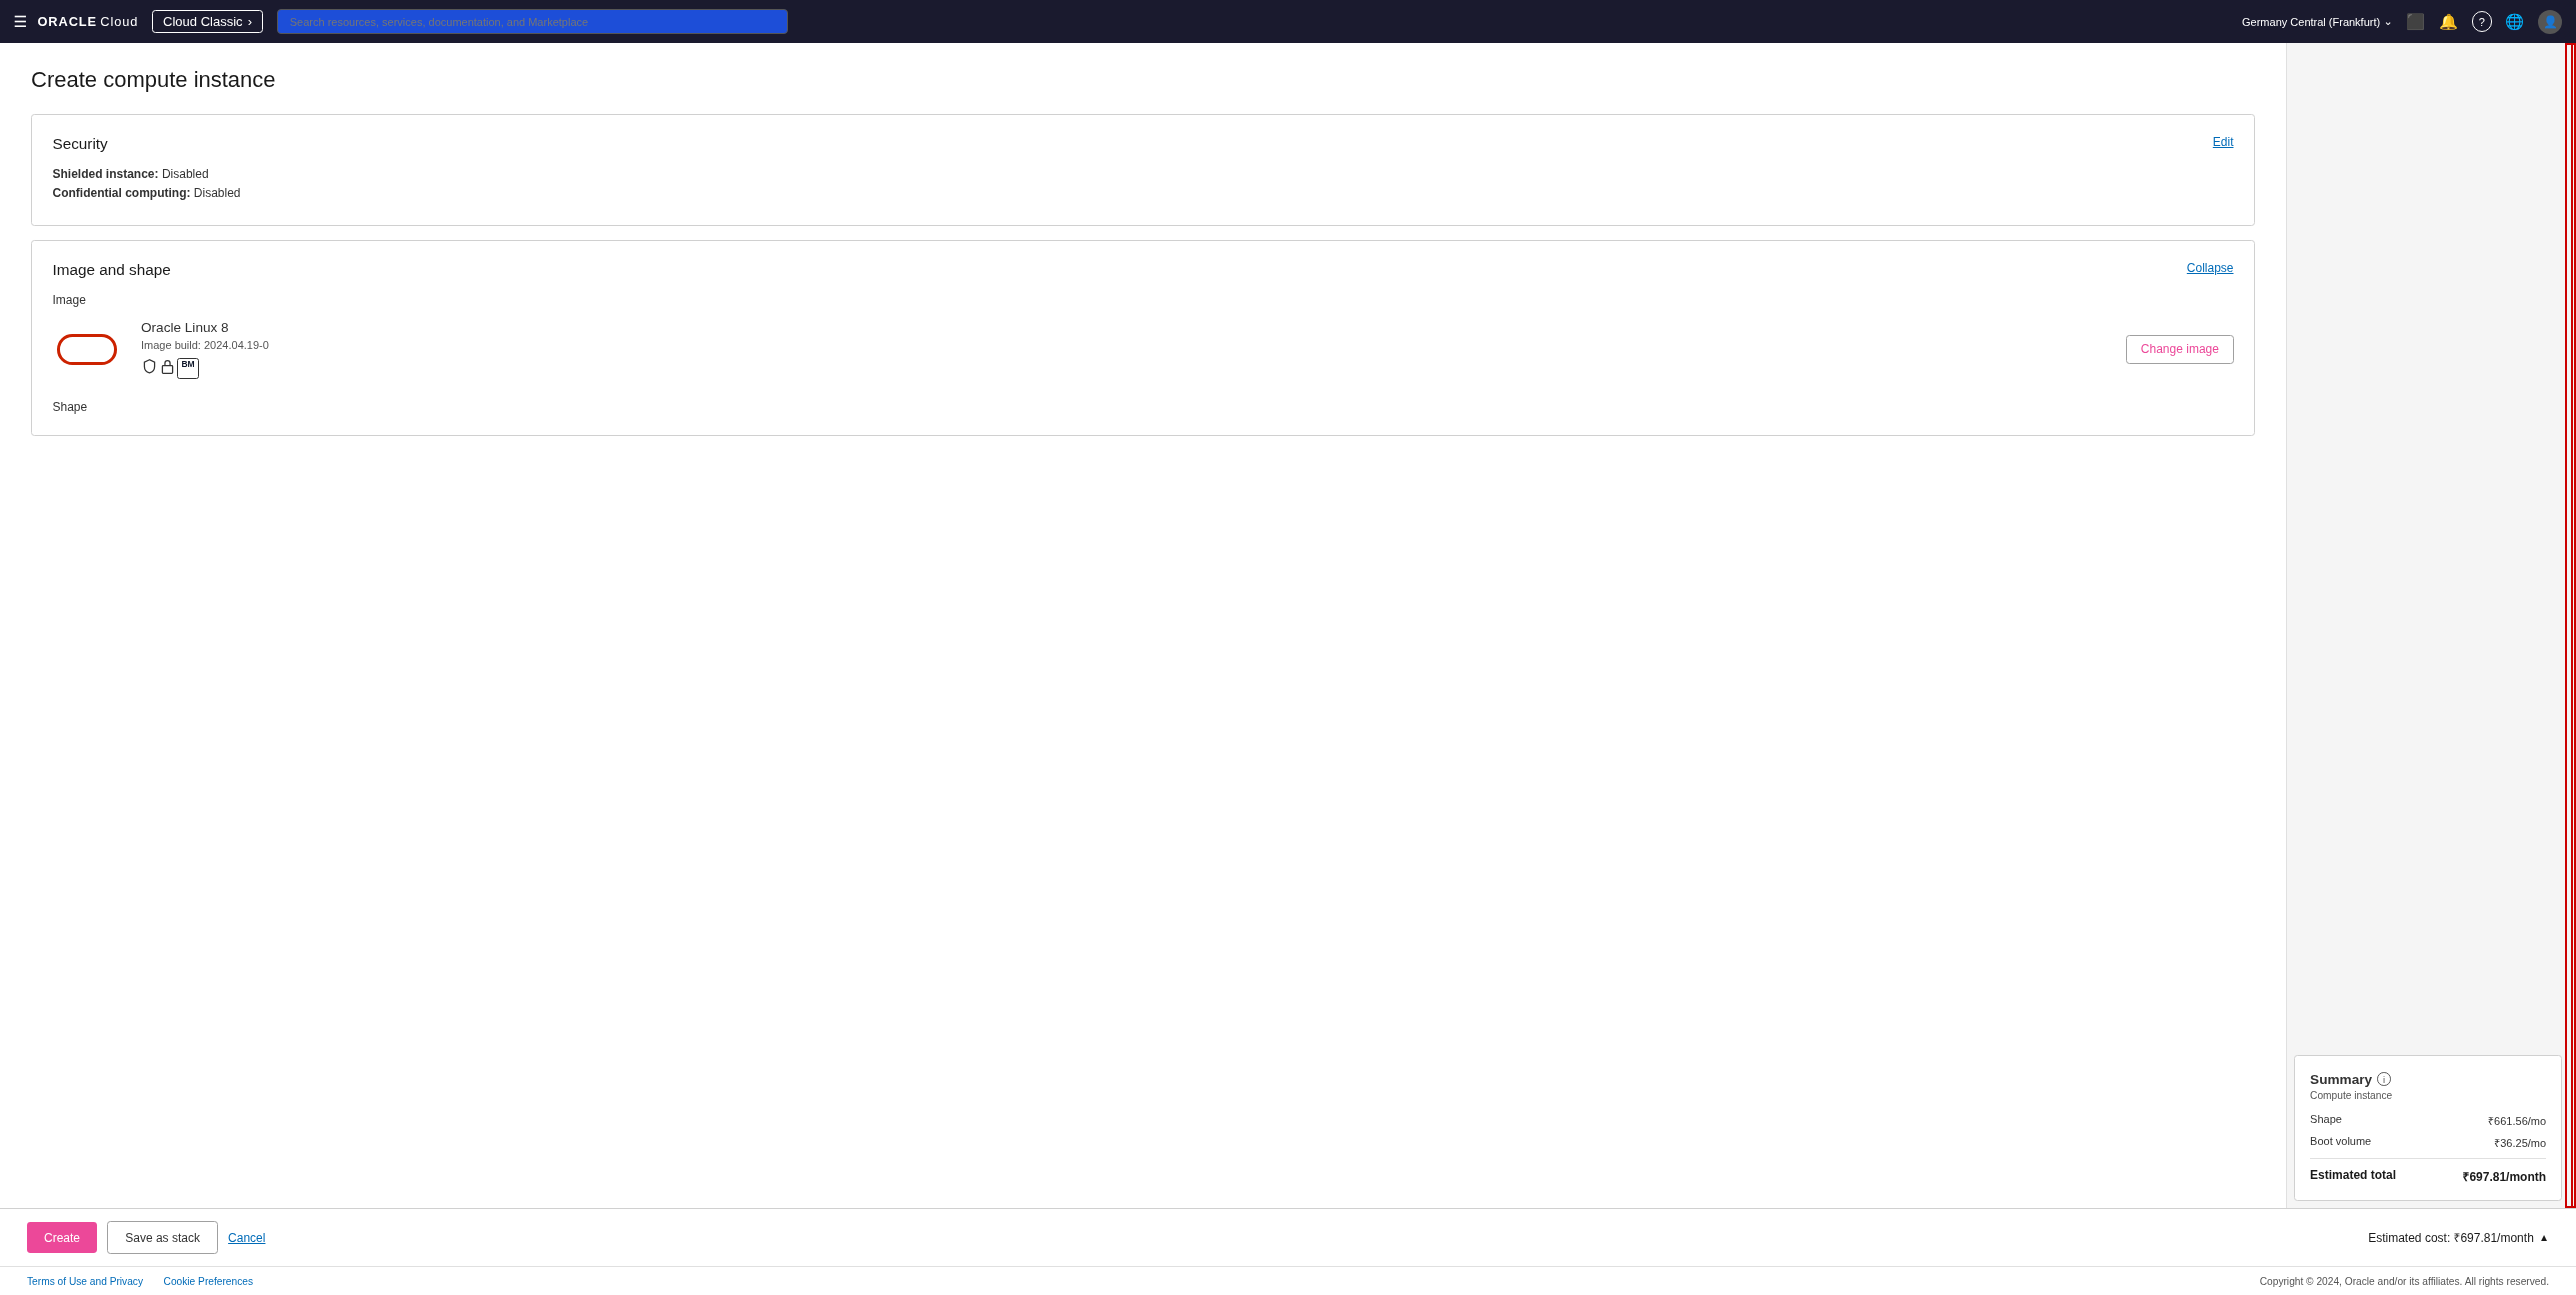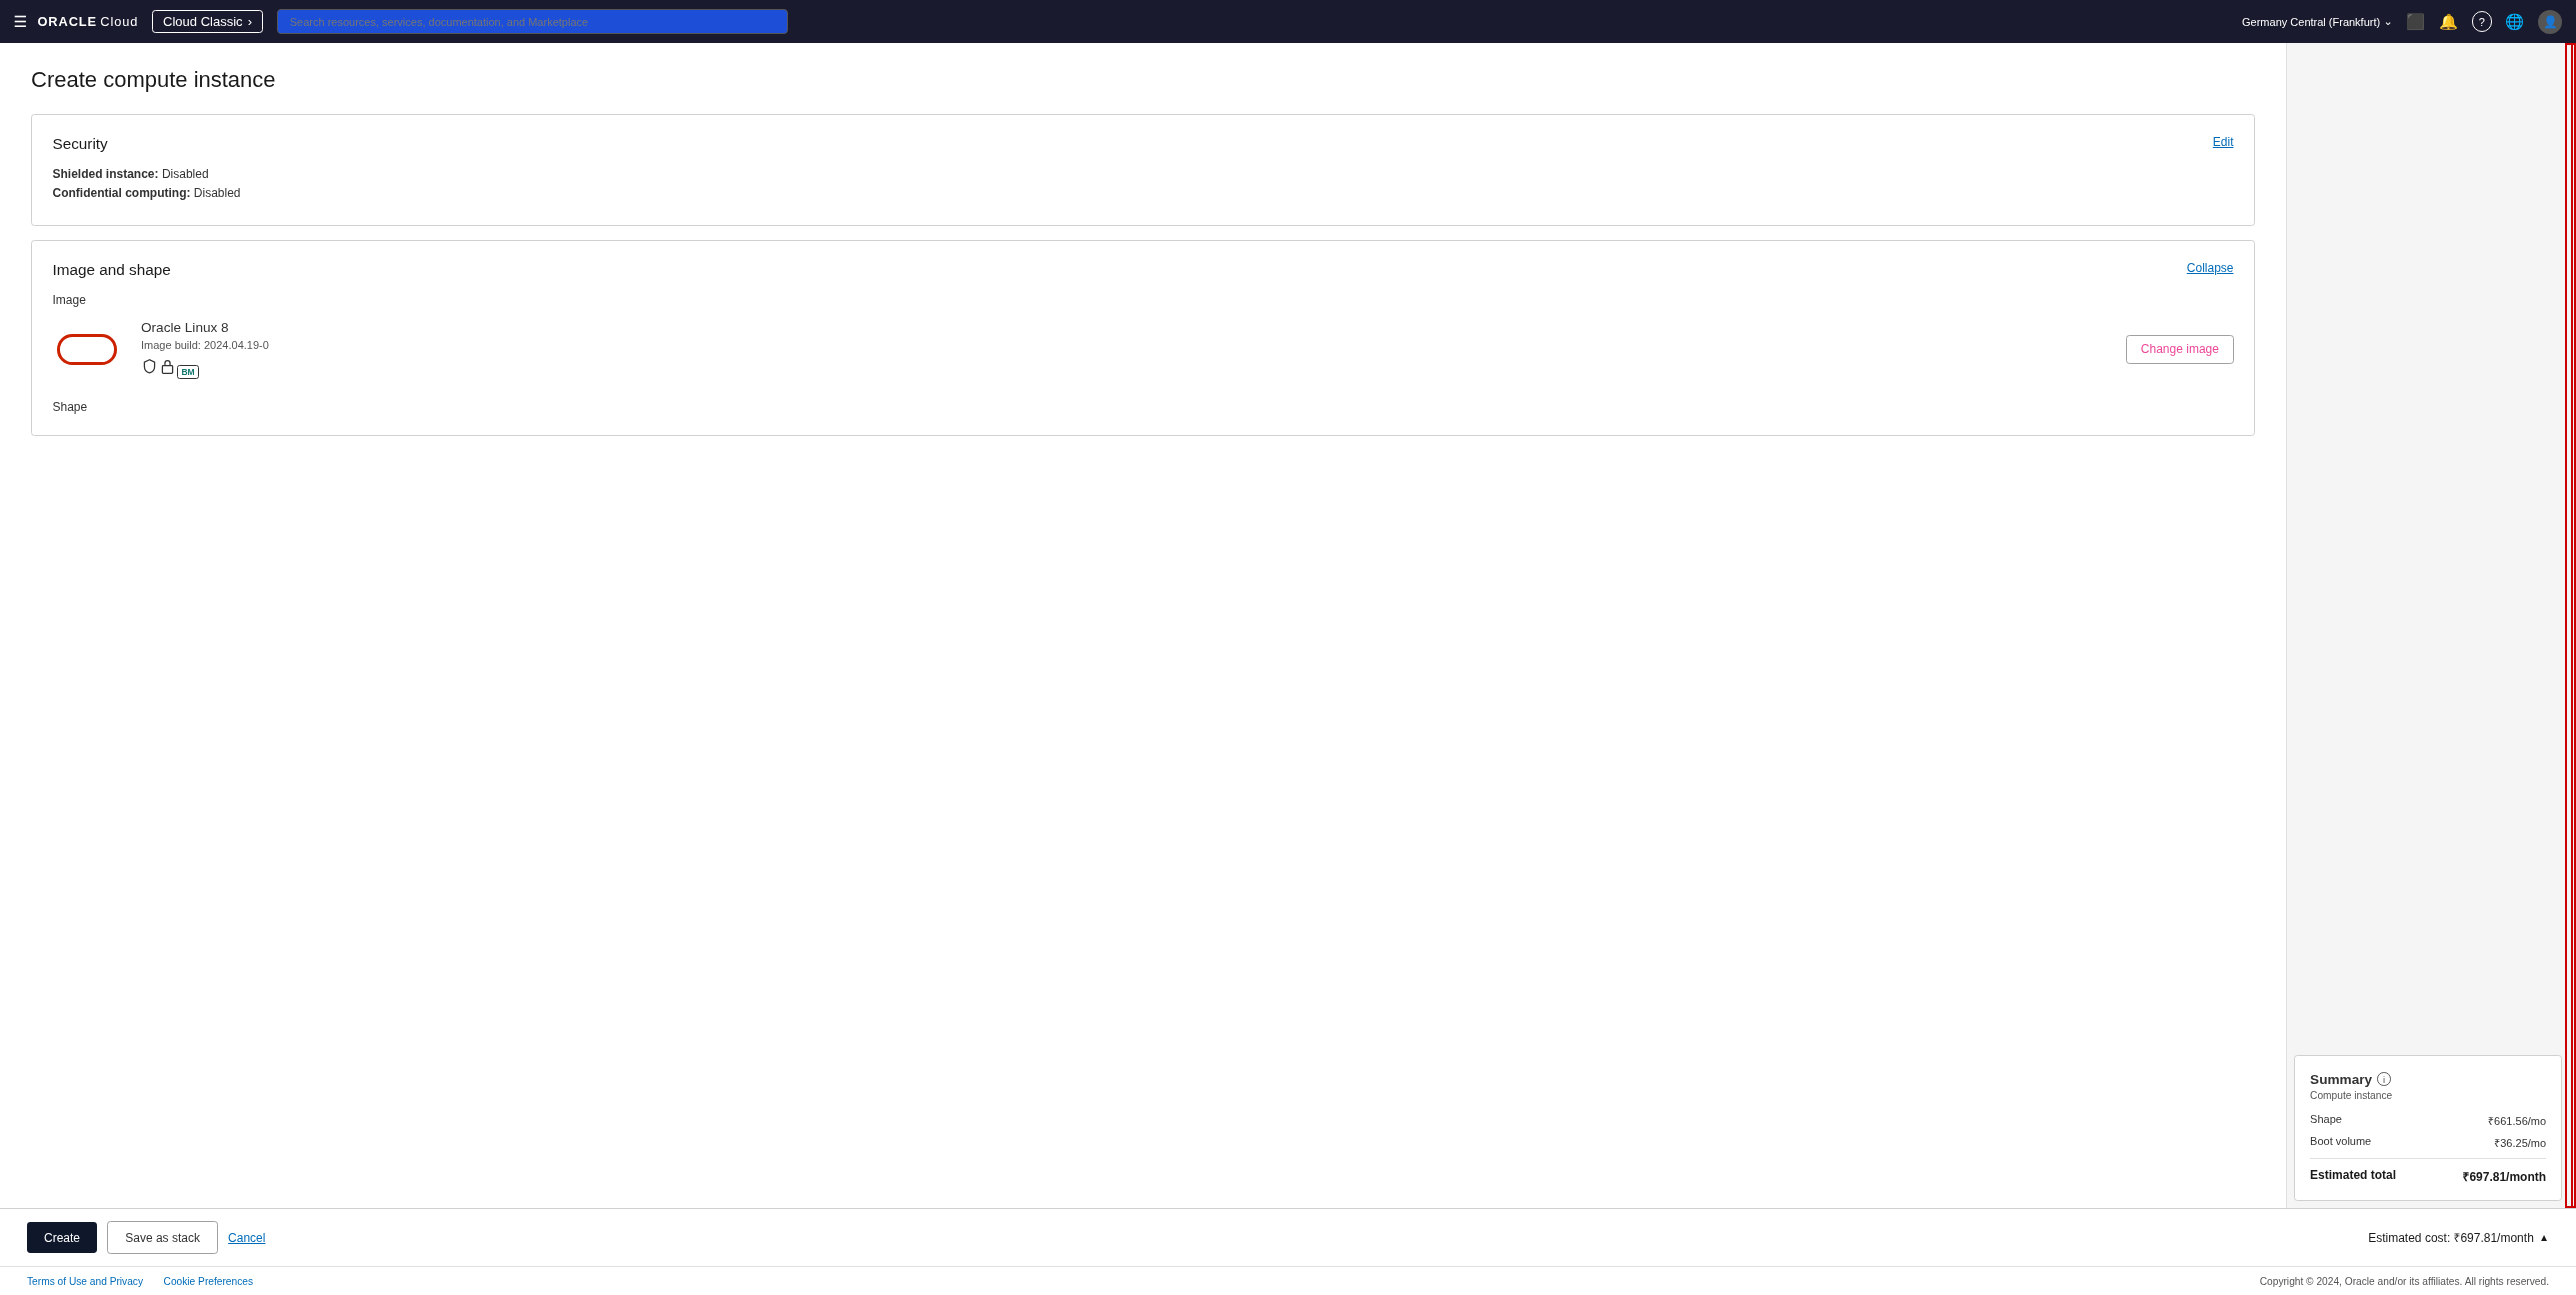--- a/index.html
+++ b/index.html
@@ -150,21 +150,21 @@
     .oracle-pill {
       width: 60px;
       height: 31px;
       border-radius: 15.3px;
       border: 3.4px solid #cc2200;
       background: transparent;
     }
     .image-info { flex: 1; }
     .image-name { font-size: 13.6px; font-weight: 500; margin-bottom: 3.4px; }
     .image-build { font-size: 11px; color: #555; margin-bottom: 6.8px; }
-    .image-icons { display: flex; gap: 1px; font-size: 15.3px; color: #0f766e; align-items: flex-end; }
+    .image-icons { display: flex; gap: 1px; font-size: 15.3px; color: #0f172a; }
     .change-image-btn {
       background: #fff;
       border: 0.9px solid #a0a0a0;
       border-radius: 3.4px;
       padding: 6.8px 13.6px;
       font-size: 12px;
       cursor: pointer;
       color: #ec4899;
     }
 
@@ -175,21 +175,21 @@
       background: #fff;
       border-top: 0.9px solid #d0d0d0;
       padding: 12px 27px;
       display: flex;
       align-items: center;
       justify-content: space-between;
       flex-shrink: 0;
     }
     .bottom-bar-left { display: flex; align-items: center; gap: 10.2px; }
     .btn-create {
-      background: #0f172a;
+      background: #ec4899;
       color: #fff;
       border: none;
       border-radius: 3.4px;
       padding: 8.5px 17px;
       font-size: 12px;
       cursor: pointer;
       font-weight: 500;
     }
     .btn-save-stack {
       background: #fff;

